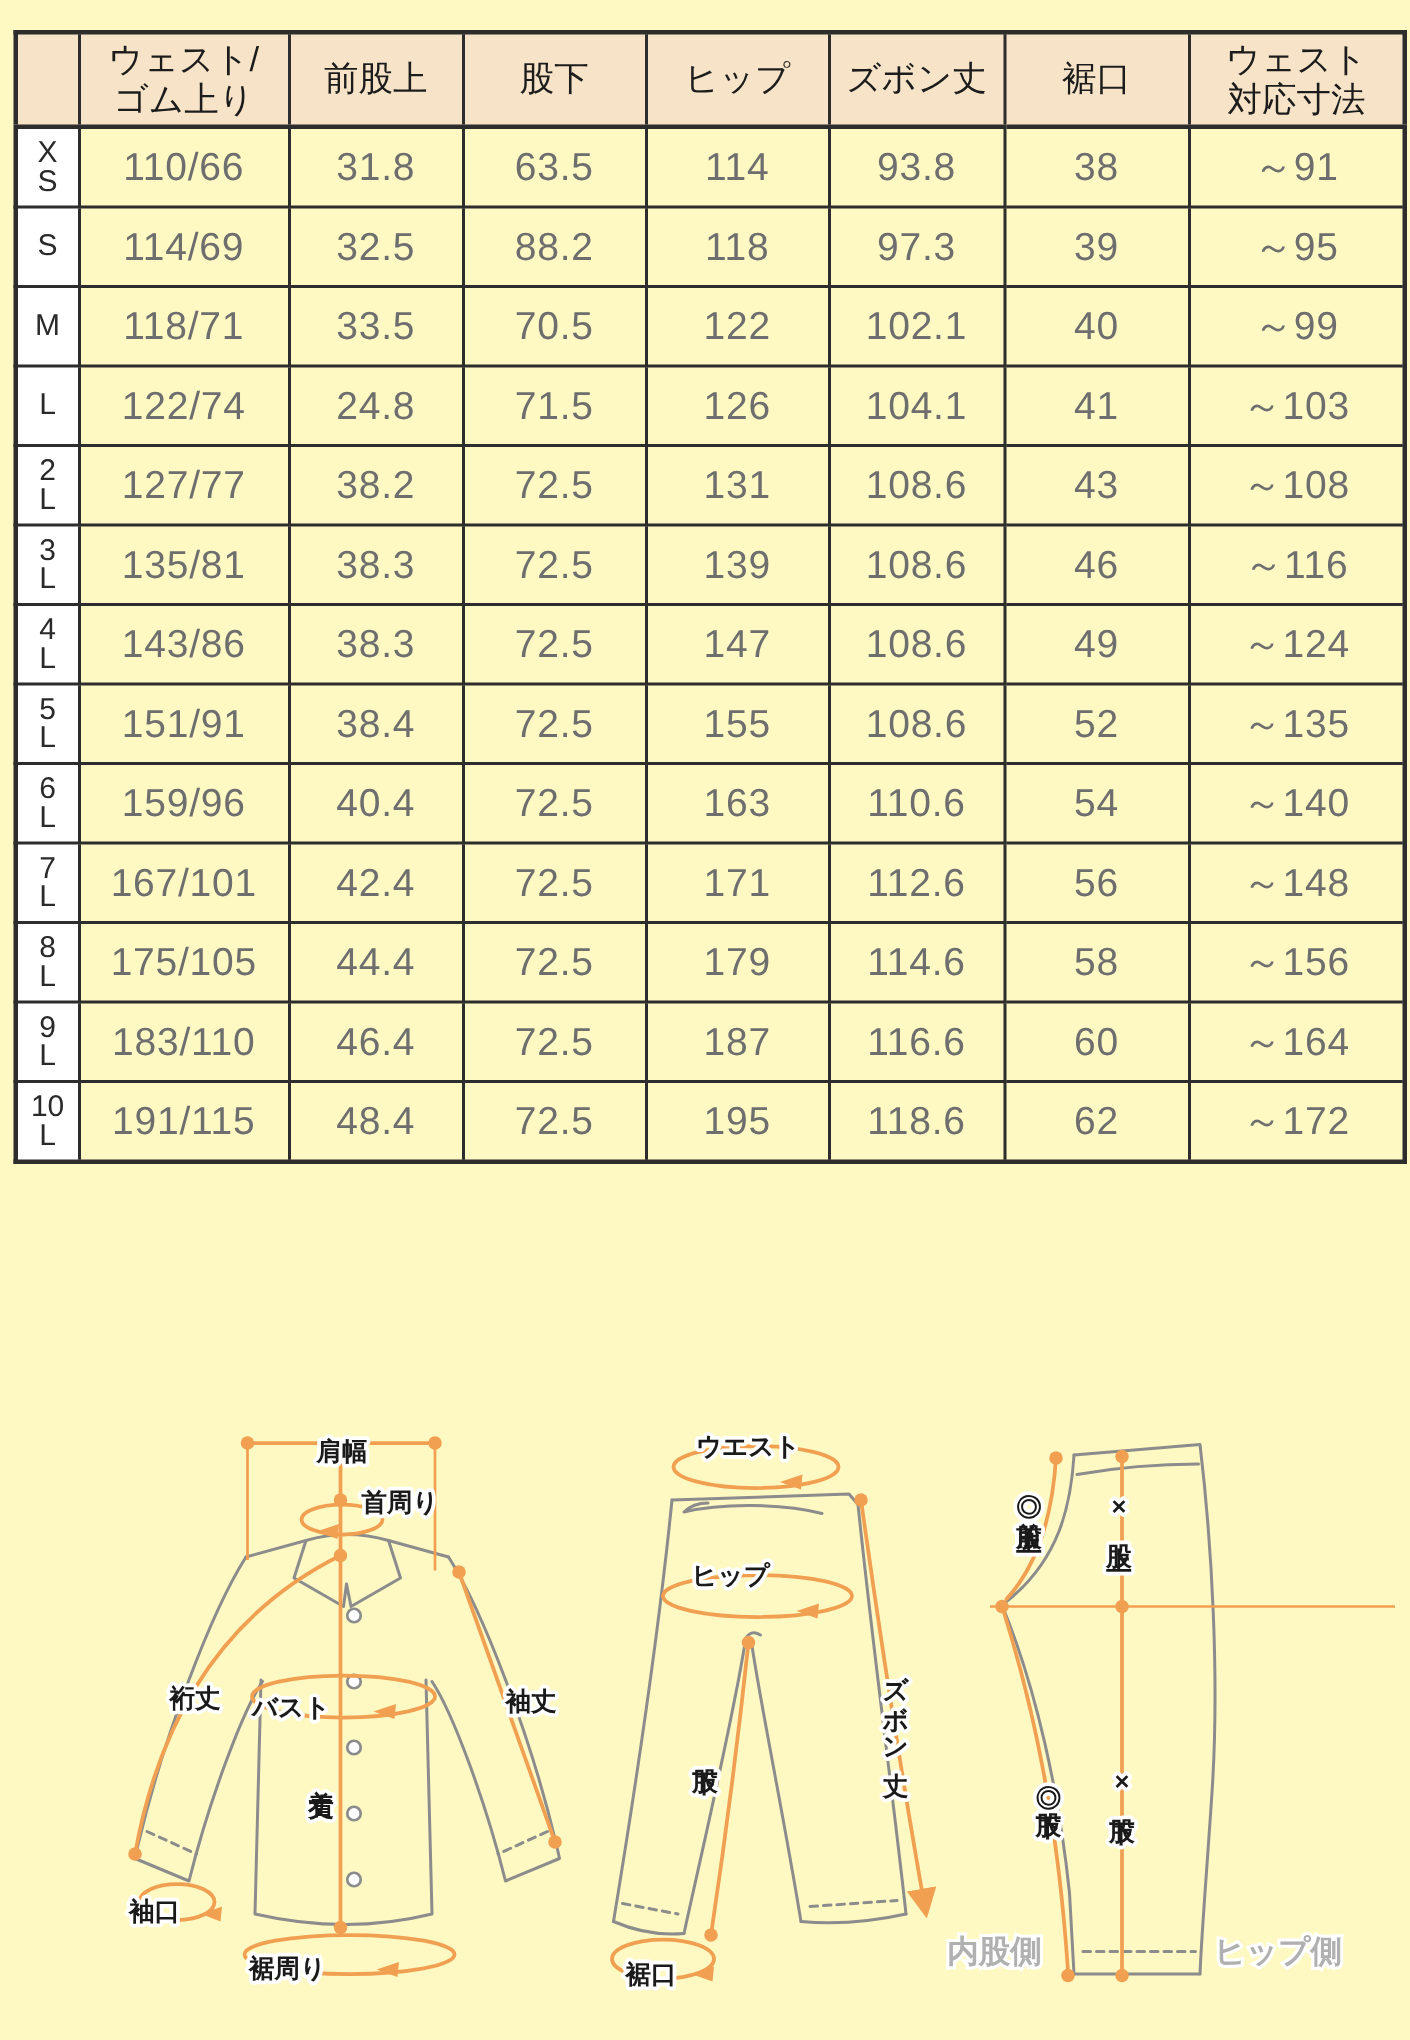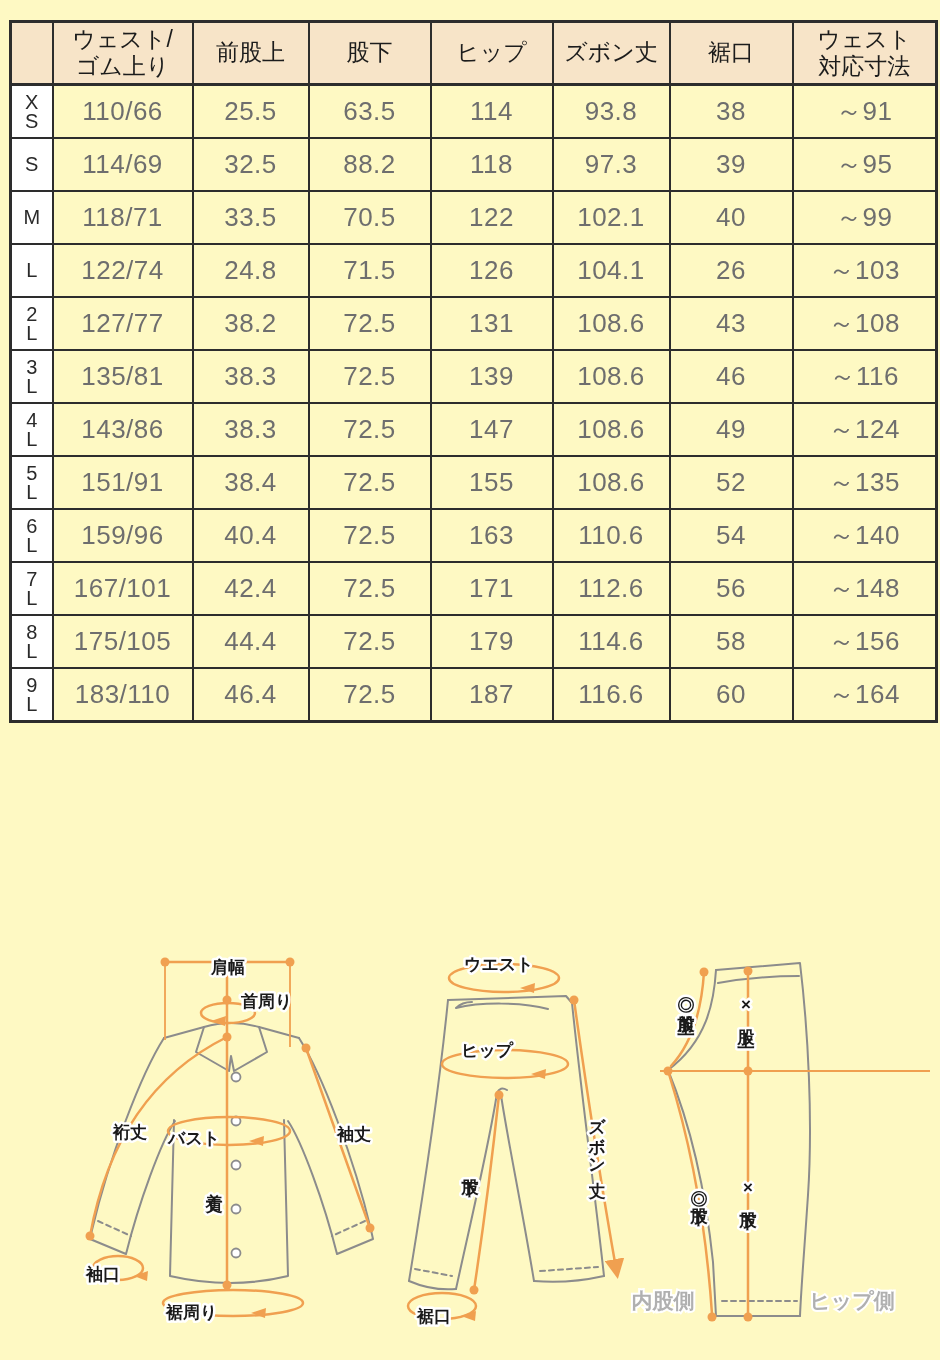--- a/index.html
+++ b/index.html
@@ -96,21 +96,21 @@
         <th>裾口</th>
         <th>ウェスト
 対応寸法</th>
       </tr>
     </thead>
     <tbody>
         <tr>
       <th>X
 S</th>
       <td>110/66</td>
-      <td>25.5</td>
+      <td>31.8</td>
       <td>63.5</td>
       <td>114</td>
       <td>93.8</td>
       <td>38</td>
       <td>～91</td>
     </tr>
         <tr>
       <th>S</th>
       <td>114/69</td>
       <td>32.5</td>
@@ -130,21 +130,21 @@
       <td>40</td>
       <td>～99</td>
     </tr>
         <tr>
       <th>L</th>
       <td>122/74</td>
       <td>24.8</td>
       <td>71.5</td>
       <td>126</td>
       <td>104.1</td>
-      <td>26</td>
+      <td>41</td>
       <td>～103</td>
     </tr>
         <tr>
       <th>2
 L</th>
       <td>127/77</td>
       <td>38.2</td>
       <td>72.5</td>
       <td>131</td>
       <td>108.6</td>
@@ -220,20 +220,31 @@
         <tr>
       <th>9
 L</th>
       <td>183/110</td>
       <td>46.4</td>
       <td>72.5</td>
       <td>187</td>
       <td>116.6</td>
       <td>60</td>
       <td>～164</td>
+    </tr>
+        <tr>
+      <th>10
+L</th>
+      <td>191/115</td>
+      <td>48.4</td>
+      <td>72.5</td>
+      <td>195</td>
+      <td>118.6</td>
+      <td>62</td>
+      <td>～172</td>
     </tr>
       </tbody>
   </table>
 
   <div class="diagram-wrap">
     <svg width="940" height="420" viewBox="0 0 940 420">
       <defs>
         <marker id="arrow" orient="auto" refX="6" refY="4" markerWidth="8" markerHeight="8">
           <path d="M0,0 L8,4 L0,8 Z" class="ah"></path>
         </marker>

